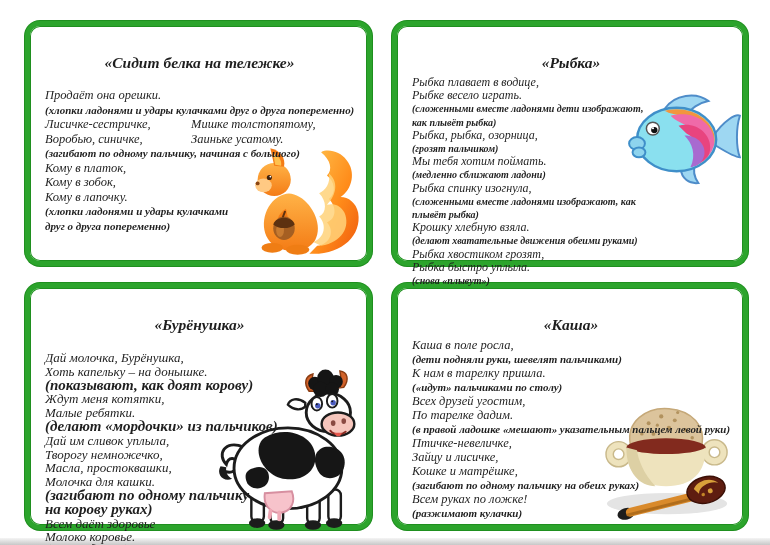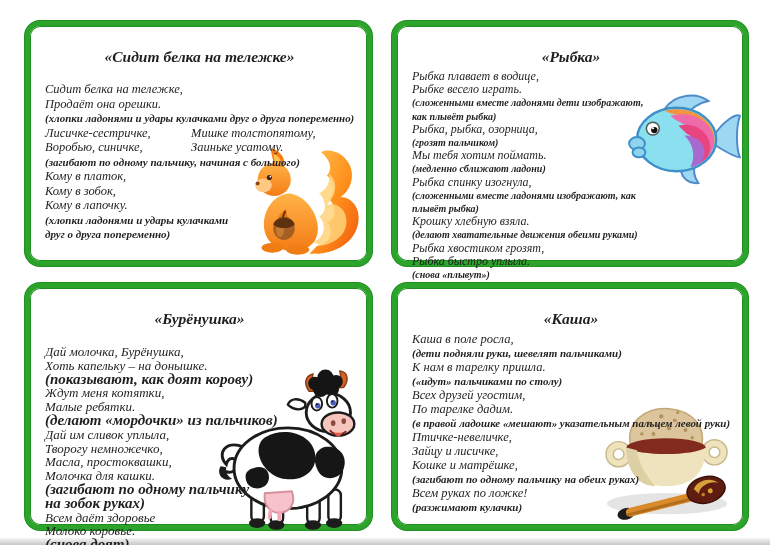--- a/index.html
+++ b/index.html
@@ -4,21 +4,21 @@
 <style>
   html,body{margin:0;padding:0;background:#fff;}
   .page{position:relative;width:770px;height:545px;background:#ffffff;overflow:hidden;
         font-family:"Liberation Serif", serif;color:#1f1f1f;}
   .grid{position:absolute;left:25px;top:21px;display:grid;
         grid-template-columns:347px 356px;grid-template-rows:245px 247px;
         column-gap:20px;row-gap:17px;}
   .card{position:relative;box-sizing:border-box;background:#fff;
         border:5px solid #2ca42c;border-radius:15px;
         box-shadow:0 0 0 1px #1f8f1f, inset 0 0 0 1px #1f8f1f;
-        padding:17px 13px 0 15px;overflow:visible;}
+        padding:23px 13px 0 15px;overflow:visible;}
   .title{margin:4px 0 0 0;text-align:center;font-weight:bold;font-style:italic;
          font-size:15.5px;line-height:20px;}
   .lines{position:relative;z-index:2;}
   .line{font-style:italic;white-space:nowrap;}
   .line.v{font-size:12.5px;}
   .line.i{font-weight:bold;}
   .colL{display:inline-block;width:146px;}
   
   .card-0 .title{margin-bottom:15px;}
   .card-0 .line{line-height:14.5px;}
@@ -44,21 +44,20 @@
 </style>
 </head>
 <body>
 
 <div class="page">
   <div class="grid">
 
     <div class="card card-0">
       <h2 class="title">«Сидит белка на тележке»</h2>
       <div class="lines">
-          <div class="line v">Сидит белка на тележке,</div>
           <div class="line v">Продаёт она орешки.</div>
           <div class="line i" style="transform-origin: left center; transform: scaleX(0.994);">(хлопки ладонями и удары кулачками друг о друга попеременно)</div>
           <div class="line v"><span class="colL">Лисичке-сестричке,</span><span class="colR">Мишке толстопятому,</span></div>
           <div class="line v"><span class="colL">Воробью, синичке,</span><span class="colR">Заиньке усатому.</span></div>
           <div class="line i">(загибают по одному пальчику, начиная с большого)</div>
           <div class="line v">Кому в платок,</div>
           <div class="line v">Кому в зобок,</div>
           <div class="line v">Кому в лапочку.</div>
           <div class="line i">(хлопки ладонями и удары кулачками</div>
           <div class="line i">друг о друга попеременно)</div>
@@ -144,21 +143,21 @@
           <div class="line v">Хоть капельку – на донышке.</div>
           <div class="line i">(показывают, как доят корову)</div>
           <div class="line v">Ждут меня котятки,</div>
           <div class="line v">Малые ребятки.</div>
           <div class="line i">(делают «мордочки» из пальчиков)</div>
           <div class="line v">Дай им сливок уплыла,</div>
           <div class="line v">Творогу немножечко,</div>
           <div class="line v">Масла, простоквашки,</div>
           <div class="line v">Молочка для кашки.</div>
           <div class="line i">(загибают по одному пальчику</div>
-          <div class="line i">на зобок руках)</div>
+          <div class="line i">на корову руках)</div>
           <div class="line v">Всем даёт здоровье</div>
           <div class="line v">Молоко коровье.</div>
           <div class="line i">(снова доят)</div>
         </div>
       <svg class="illu illu-cow" viewBox="0 0 160 172" aria-hidden="true">
         <path d="M36,84 C16,76 8,92 18,102 C20,94 28,94 29,101 C30,110 20,113 14,107" fill="none" stroke="#1c1c1c" stroke-width="3" stroke-linecap="round"></path>
         <path d="M12,104 C7,112 15,121 24,117 C19,114 17,110 18,105 Z" fill="#1c1c1c"></path>
         <rect x="44" y="130" width="13" height="32" rx="6" fill="#fff" stroke="#1c1c1c" stroke-width="2.5"></rect>
         <rect x="64" y="134" width="13" height="30" rx="6" fill="#fff" stroke="#1c1c1c" stroke-width="2.5"></rect>
         <rect x="102" y="134" width="13" height="30" rx="6" fill="#fff" stroke="#1c1c1c" stroke-width="2.5"></rect>

